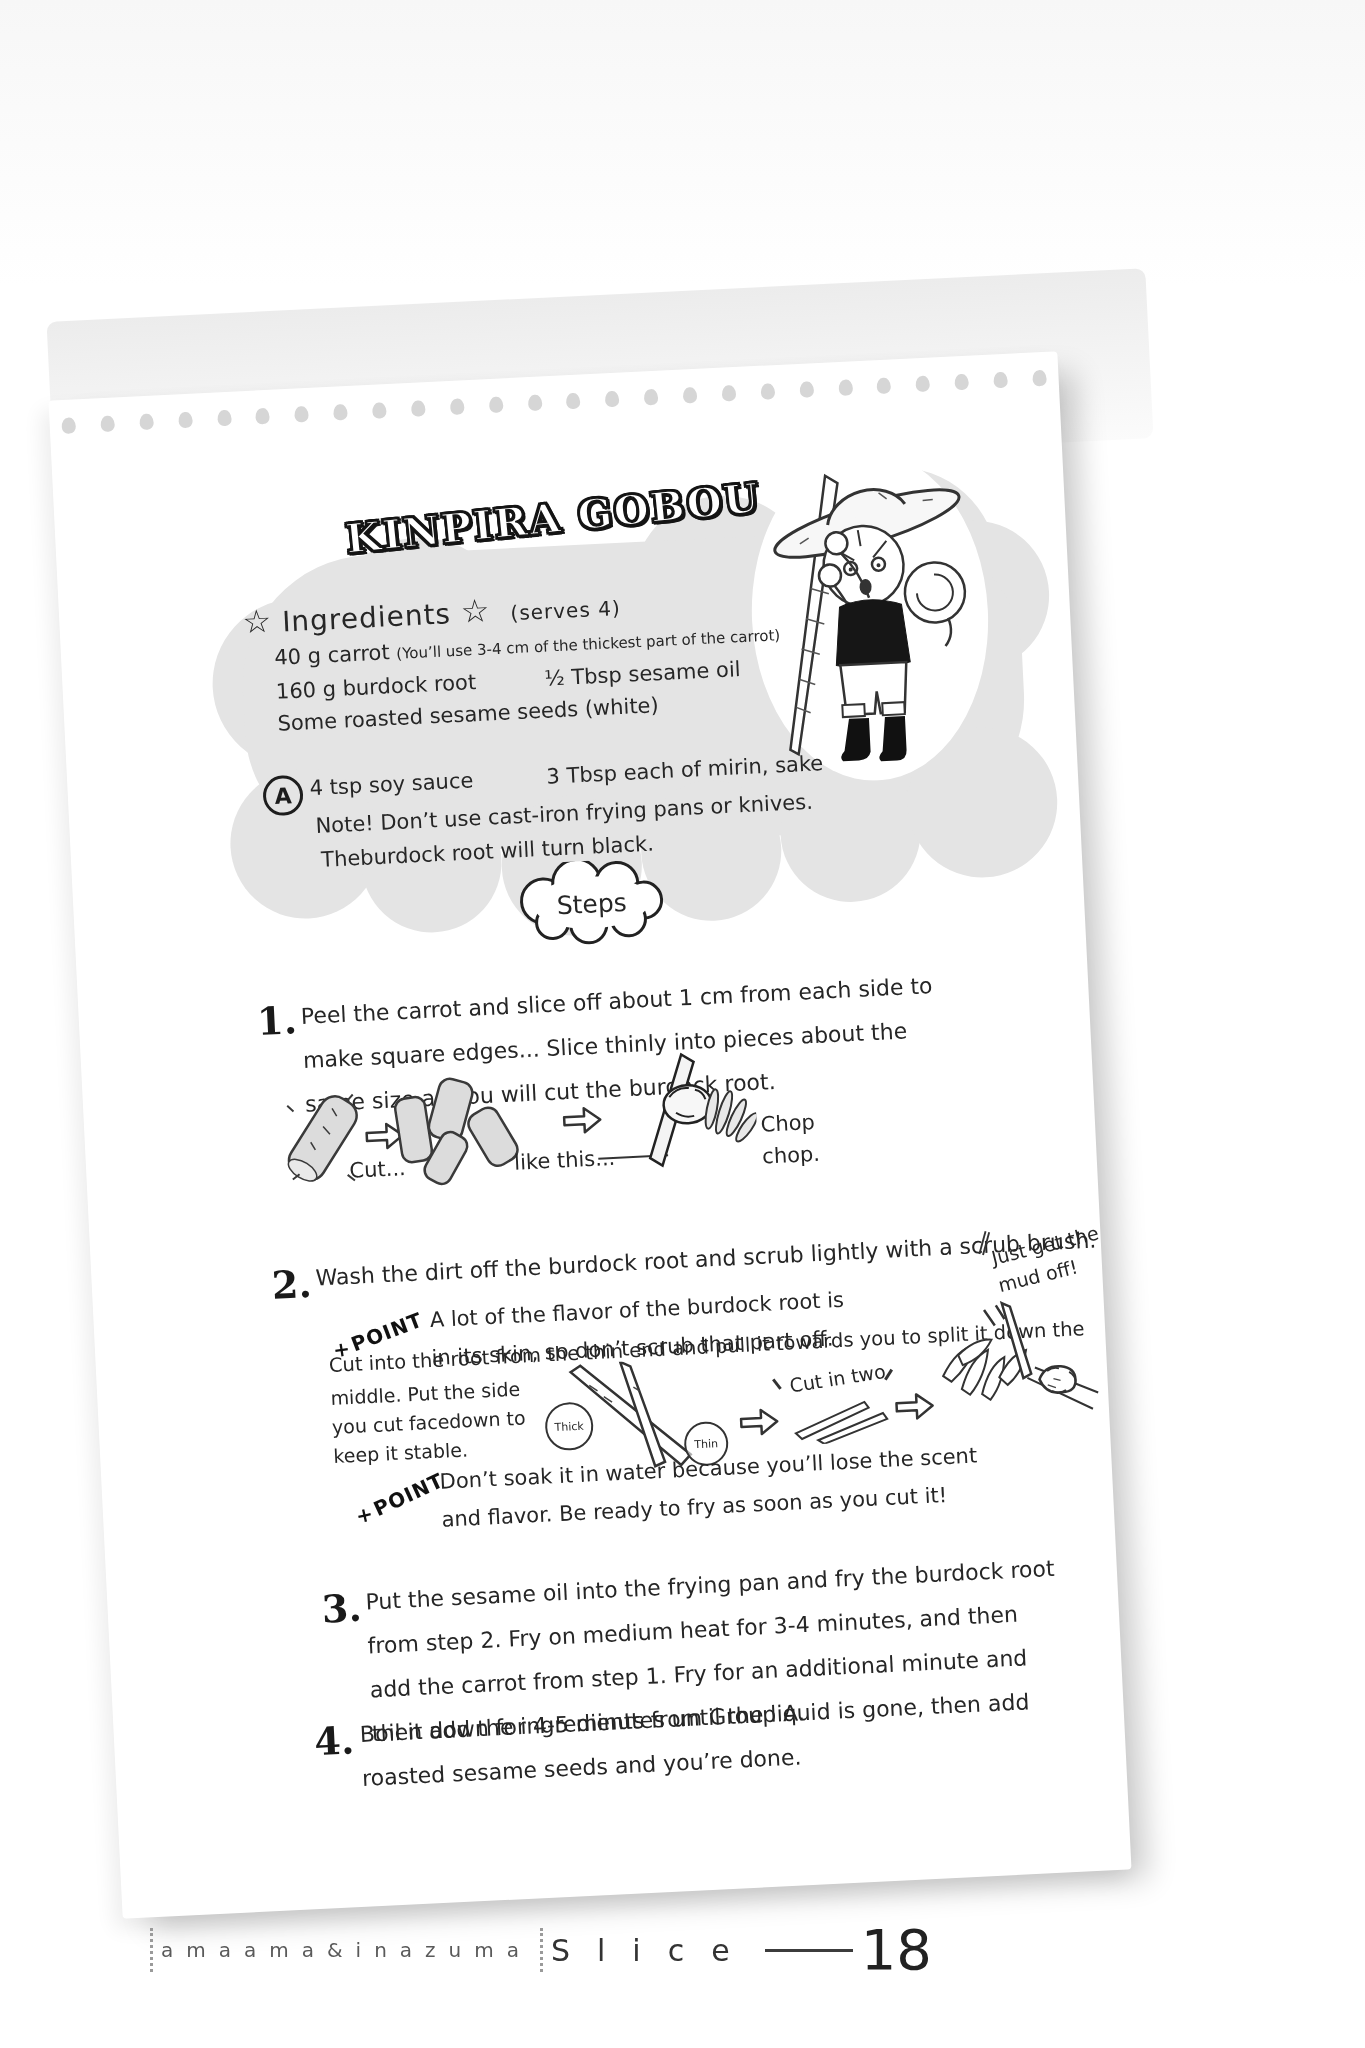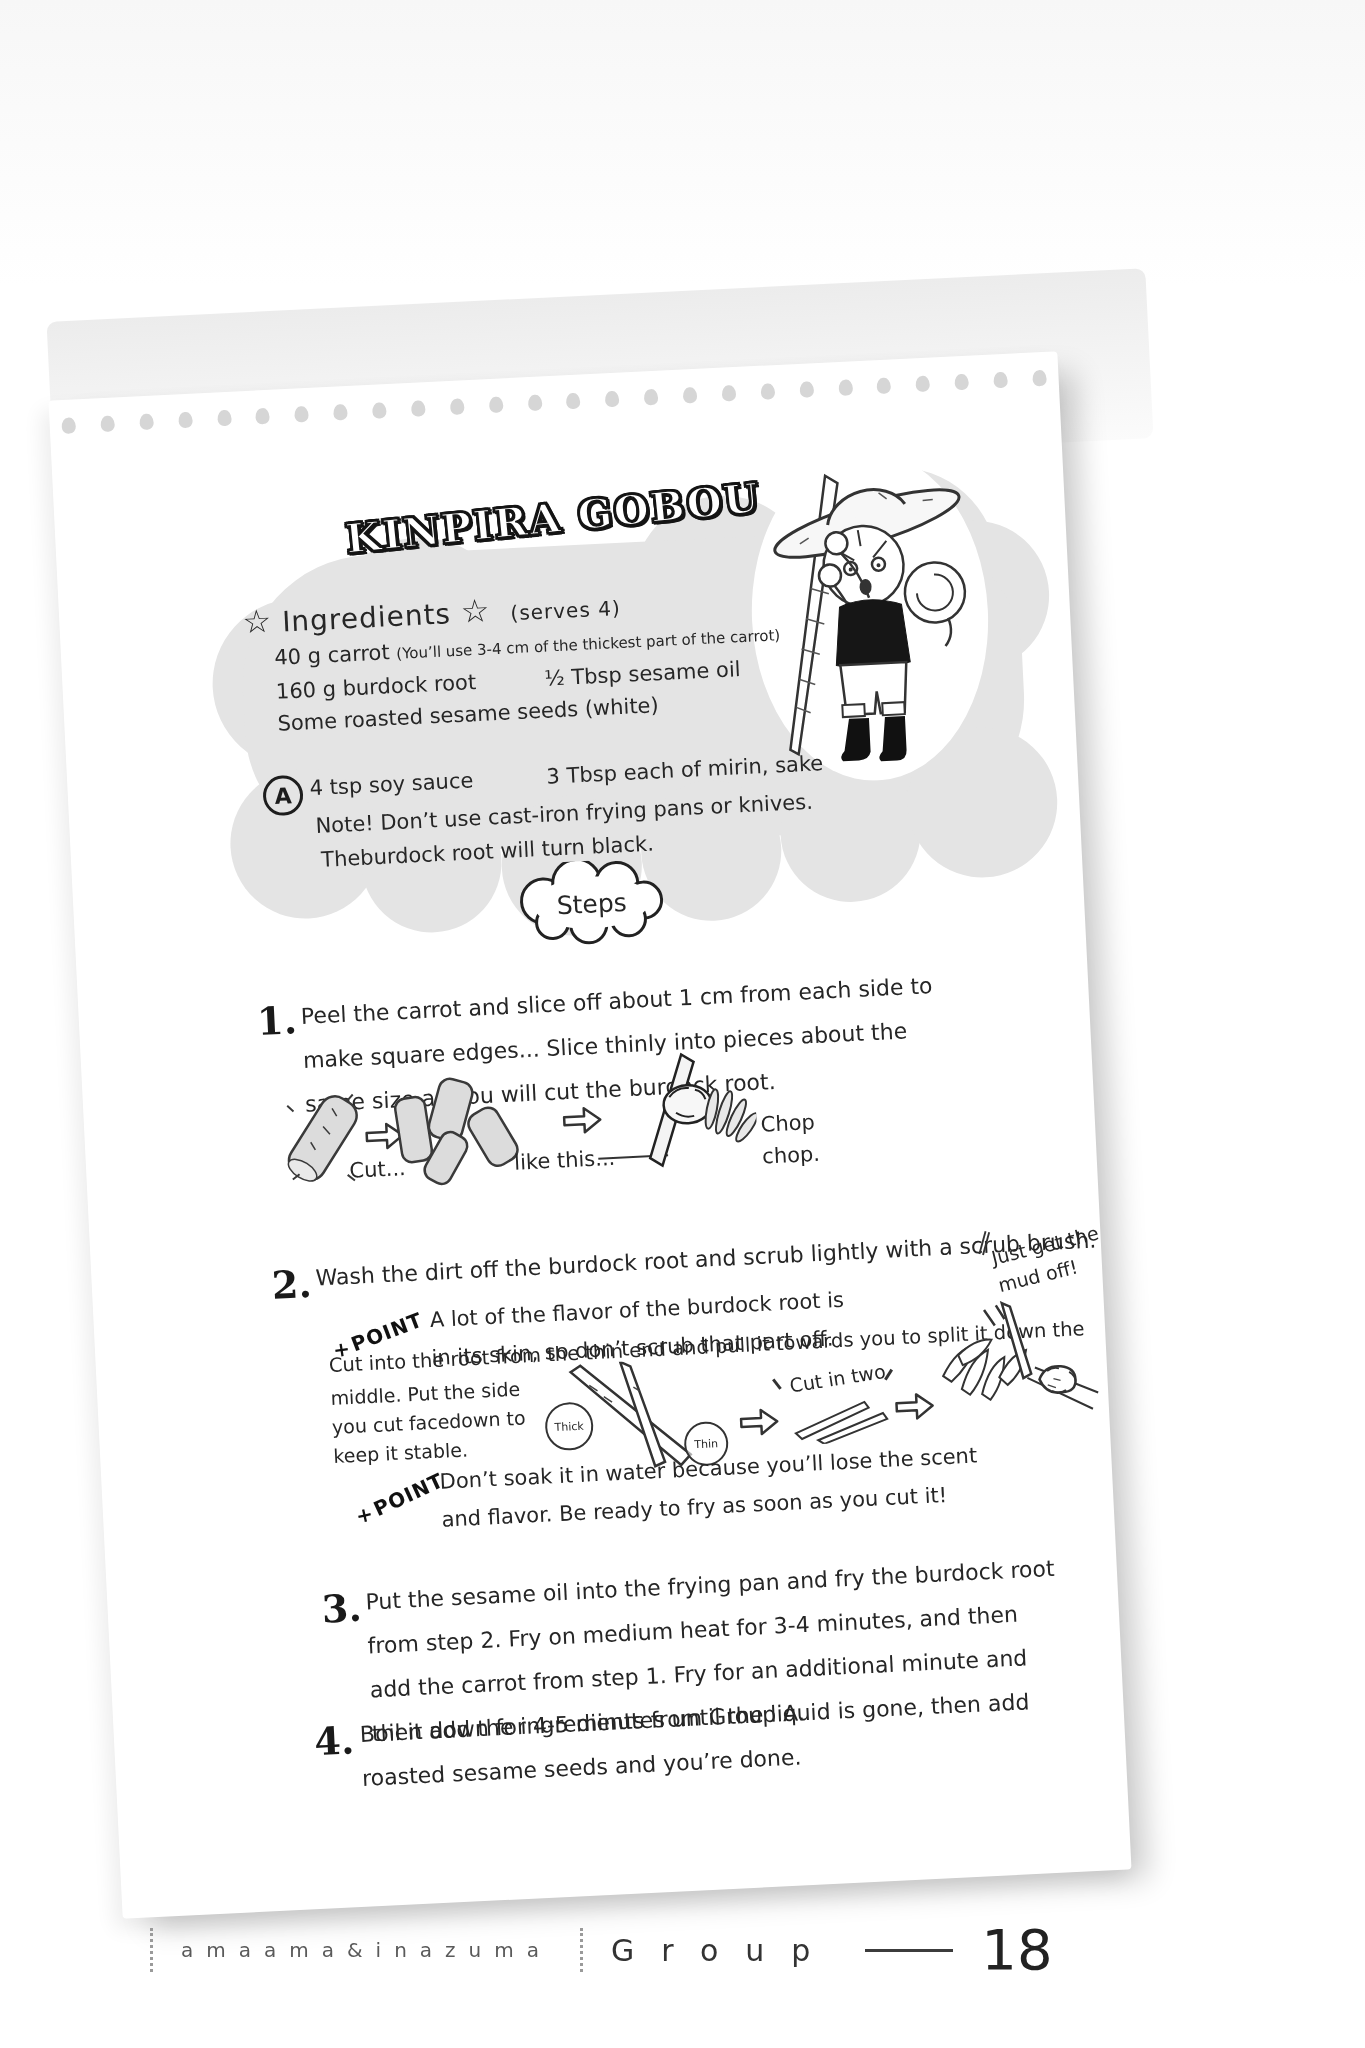--- a/index.html
+++ b/index.html
@@ -38,21 +38,21 @@
   .steptext{font-size:22px;line-height:44px;color:#262626;}
   .stepnum{font-family:"DejaVu Serif",serif;font-weight:bold;font-size:38px;color:#1a1a1a;}
   .caption{font-size:21px;color:#262626;white-space:nowrap;}
 
   .point-stamp{font-weight:900;font-size:20px;letter-spacing:1px;color:#111;transform:rotate(-18deg);white-space:nowrap;}
   .point-stamp .spark{display:inline-block;transform:rotate(12deg);font-weight:900;margin-right:2px;}
   .point-text{font-size:21px;line-height:38px;}
 
   .circle-label{border:2.5px solid #333;border-radius:50%;display:flex;align-items:center;justify-content:center;color:#262626;background:rgba(255,255,255,.6);}
 
-  .footer{left:150px;top:1922px;display:flex;align-items:center;gap:28px;}
+  .footer{left:150px;top:1922px;display:flex;align-items:center;gap:8px;}
   .vbar{width:0;height:44px;border-left:3px dotted #9a9a9a;}
   .series{font-size:20px;letter-spacing:13px;color:#5a5a5a;white-space:nowrap;}
   .recipe-label{font-size:30px;letter-spacing:27px;color:#333;white-space:nowrap;}
   .dash{width:88px;height:3px;background:#3c3c3c;}
   .page-num{font-size:56px;color:#222;line-height:1;}
 
   .conv-note{left:32px;top:1986px;font-size:24px;font-style:italic;color:#1f1f1f;white-space:nowrap;}
 </style>
 </head>
 <body>
@@ -289,19 +289,19 @@
 
     <div class="abs stepnum" style="left:200px;top:1330px;">4.</div>
     <div class="abs hand steptext" style="left:246px;top:1326px;width:720px;">Boil it down for 4-5 minutes until the liquid is gone, then add roasted sesame seeds and you’re done.</div>
 
   </div>
 
   <div class="abs footer">
     <div class="vbar"></div>
     <div class="series">amaama&amp;inazuma</div>
     <div class="vbar"></div>
-    <div class="recipe-label">Group</div>
+    <div class="recipe-label">Slice</div>
     <div class="dash"></div>
     <div class="page-num">18</div>
   </div>
 
 
 </div>
 
 </body></html>

